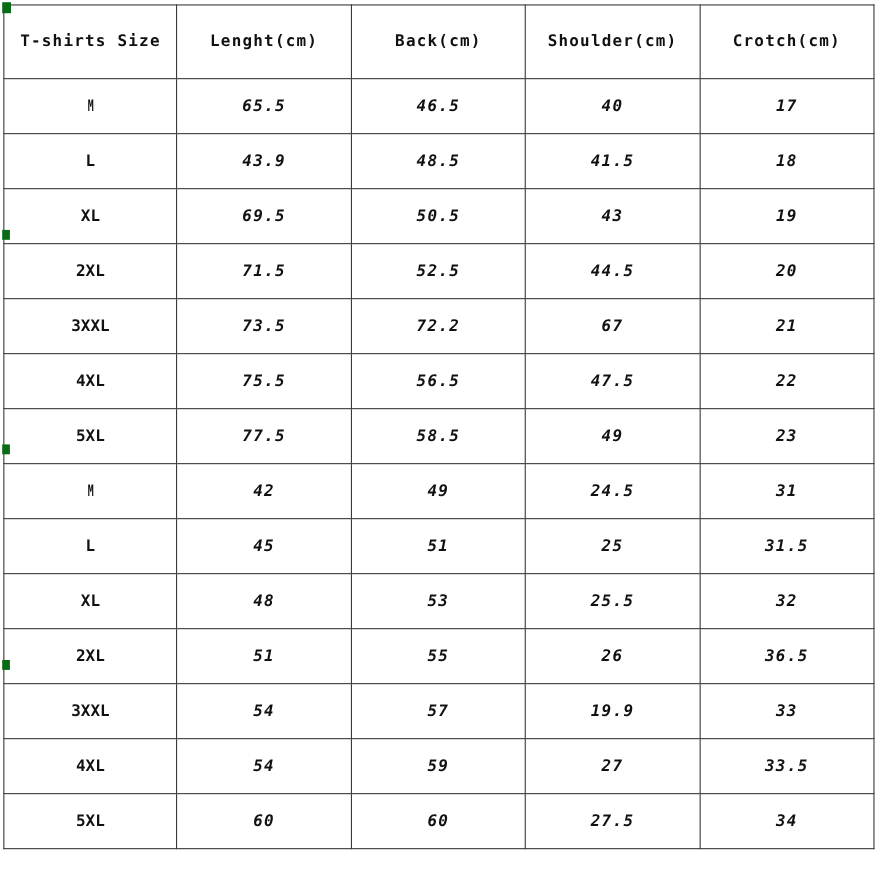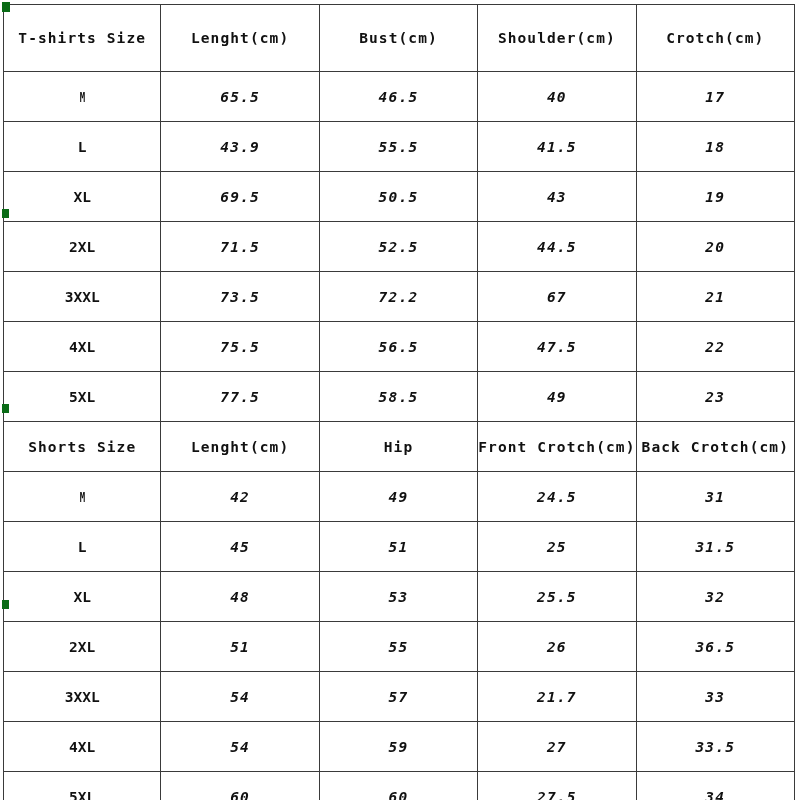--- a/index.html
+++ b/index.html
@@ -112,36 +112,36 @@
         <col class="c-a">
         <col class="c-b">
         <col class="c-c">
         <col class="c-d">
     </colgroup>
     <tbody>
 
       <tr class="header-row">
         <td>T-shirts Size</td>
         <td>Lenght(cm)</td>
-        <td>Bust(cm)</td>
+        <td>Back(cm)</td>
         <td>Shoulder(cm)</td>
         <td>Crotch(cm)</td>
       </tr>
 
       <tr class="data-row">
         <td class="size-cell"><span class="narrow">M</span></td>
         <td class="num">65.5</td>
         <td class="num">46.5</td>
         <td class="num">40</td>
         <td class="num">17</td>
       </tr>
       <tr class="data-row">
         <td class="size-cell">L</td>
         <td class="num">43.9</td>
-        <td class="num">55.5</td>
+        <td class="num">48.5</td>
         <td class="num">41.5</td>
         <td class="num">18</td>
       </tr>
       <tr class="data-row">
         <td class="size-cell">XL</td>
         <td class="num">69.5</td>
         <td class="num">50.5</td>
         <td class="num">43</td>
         <td class="num">19</td>
       </tr>
@@ -167,27 +167,20 @@
         <td class="num">22</td>
       </tr>
       <tr class="data-row">
         <td class="size-cell">5XL</td>
         <td class="num">77.5</td>
         <td class="num">58.5</td>
         <td class="num">49</td>
         <td class="num">23</td>
       </tr>
 
-      <tr class="subheader-row">
-        <td>Shorts Size</td>
-        <td>Lenght(cm)</td>
-        <td>Hip</td>
-        <td class="tight">Front Crotch(cm)</td>
-        <td class="tight">Back Crotch(cm)</td>
-      </tr>
 
       <tr class="data-row">
         <td class="size-cell"><span class="narrow">M</span></td>
         <td class="num">42</td>
         <td class="num">49</td>
         <td class="num">24.5</td>
         <td class="num">31</td>
       </tr>
       <tr class="data-row">
         <td class="size-cell">L</td>
@@ -207,21 +200,21 @@
         <td class="size-cell">2XL</td>
         <td class="num">51</td>
         <td class="num">55</td>
         <td class="num">26</td>
         <td class="num">36.5</td>
       </tr>
       <tr class="data-row">
         <td class="size-cell">3XXL</td>
         <td class="num">54</td>
         <td class="num">57</td>
-        <td class="num">21.7</td>
+        <td class="num">19.9</td>
         <td class="num">33</td>
       </tr>
       <tr class="data-row">
         <td class="size-cell">4XL</td>
         <td class="num">54</td>
         <td class="num">59</td>
         <td class="num">27</td>
         <td class="num">33.5</td>
       </tr>
       <tr class="data-row">

